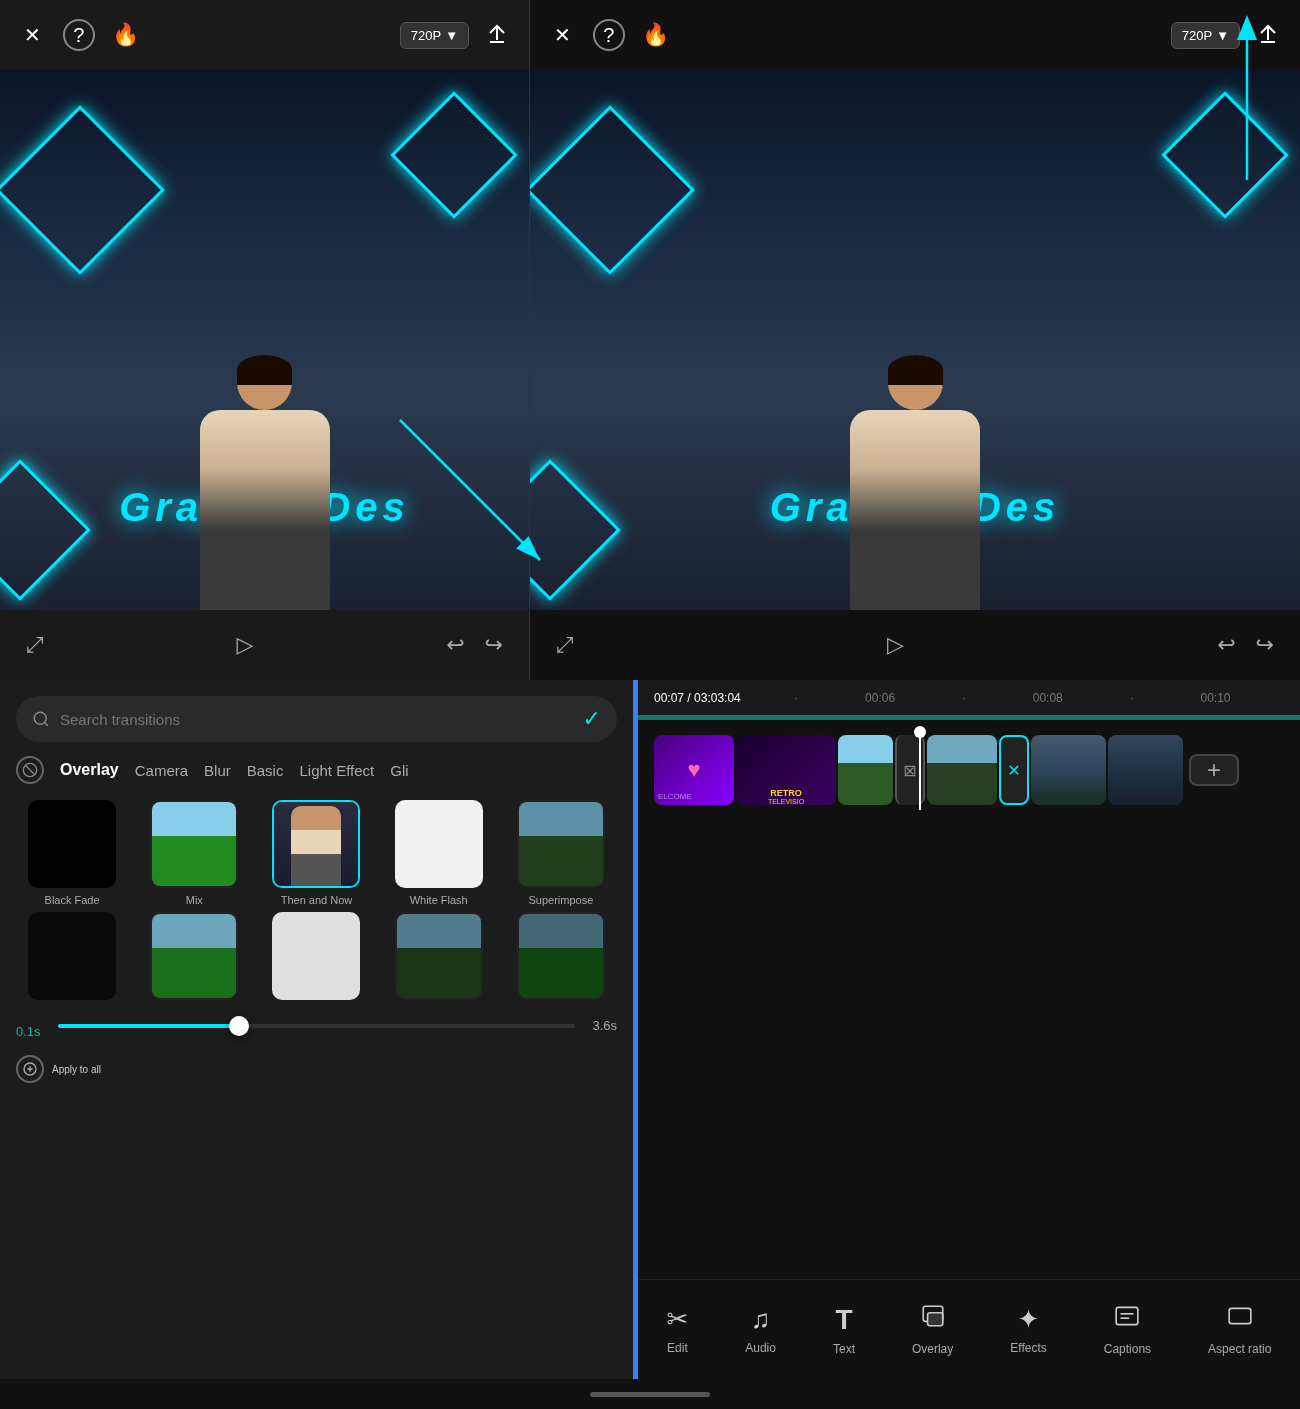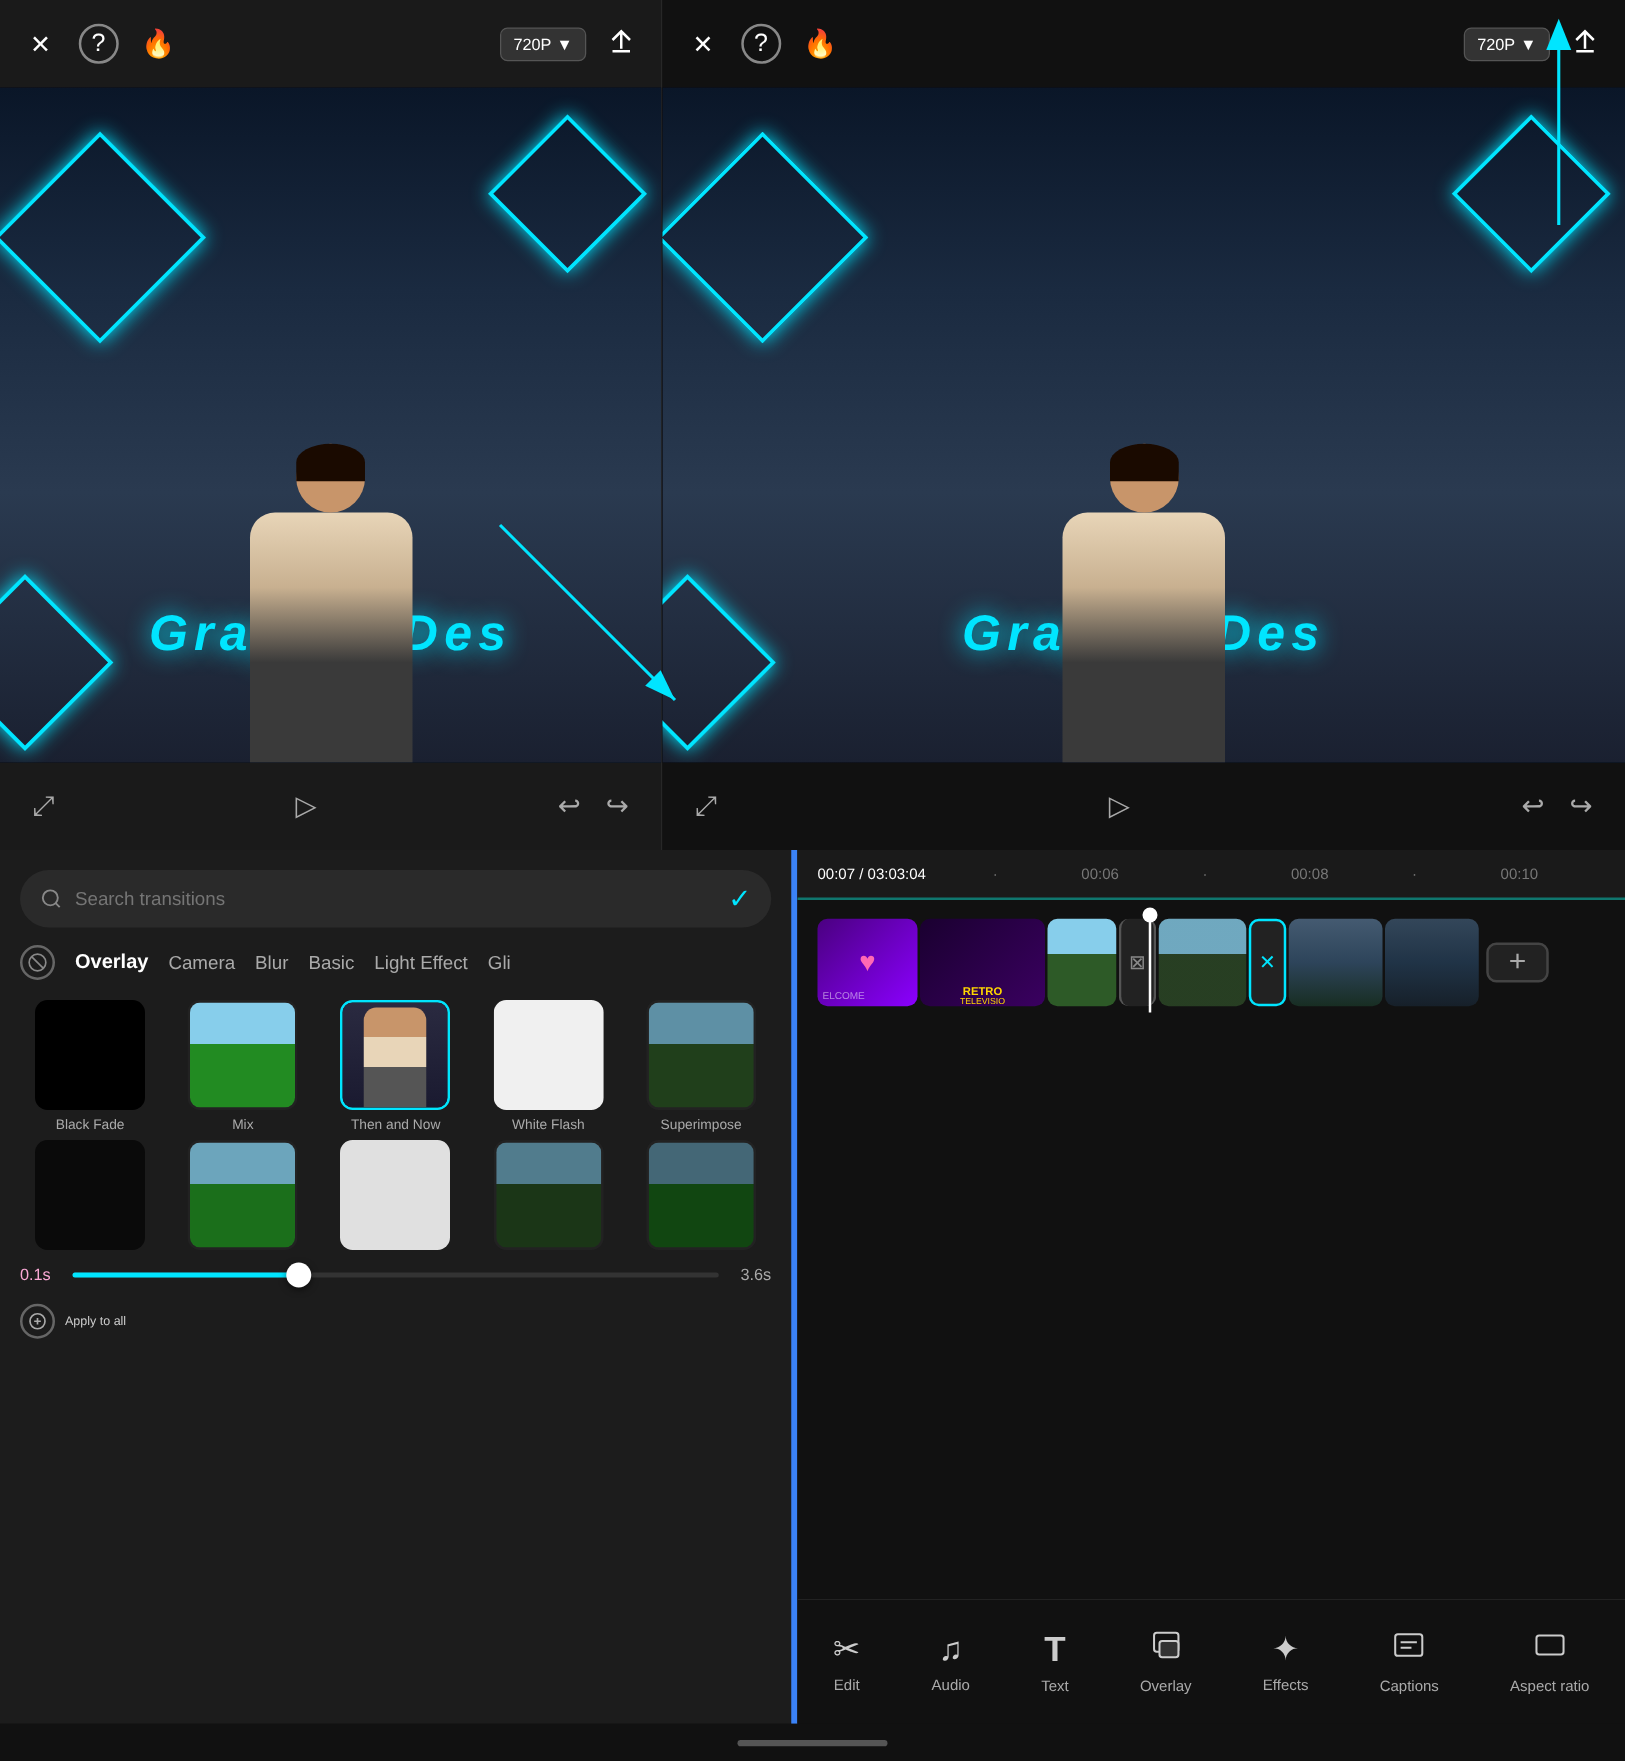--- a/index.html
+++ b/index.html
@@ -298,22 +298,23 @@
 
     
     .duration-slider-row {
       display: flex;
       align-items: center;
       gap: 12px;
       margin-bottom: 16px;
     }
     .duration-label {
       font-size: 13px;
-      color: #f9a8d4;
+      color: #14b8a6;
       min-width: 30px;
+      margin-top: 12px;
     }
     .slider-track {
       flex: 1;
       height: 4px;
       background: #333;
       border-radius: 2px;
       position: relative;
     }
     .slider-fill {
       height: 100%;
@@ -380,21 +381,21 @@
     }
     .timeline-ruler {
       height: 40px;
       background: #1a1a1a;
       display: flex;
       align-items: center;
       padding: 0 16px;
       gap: 0;
       font-size: 12px;
       color: #888;
-      border-bottom: 2px solid #0f766e;
+      border-bottom: 5px solid #0f766e;
       justify-content: flex-end;
     }
     .timeline-ruler-inner {
       flex: 1;
       display: flex;
       align-items: center;
       justify-content: space-between;
     }
     .ruler-time {
       font-size: 12px;

